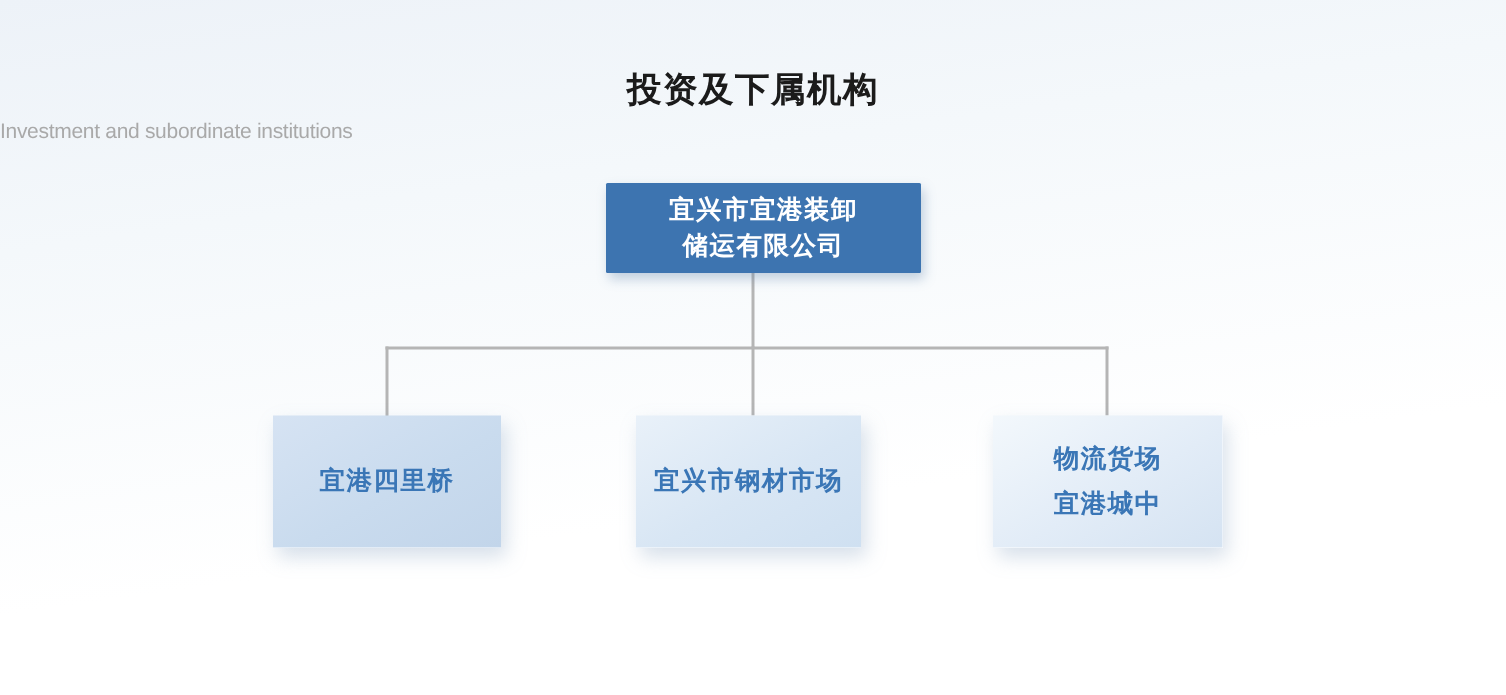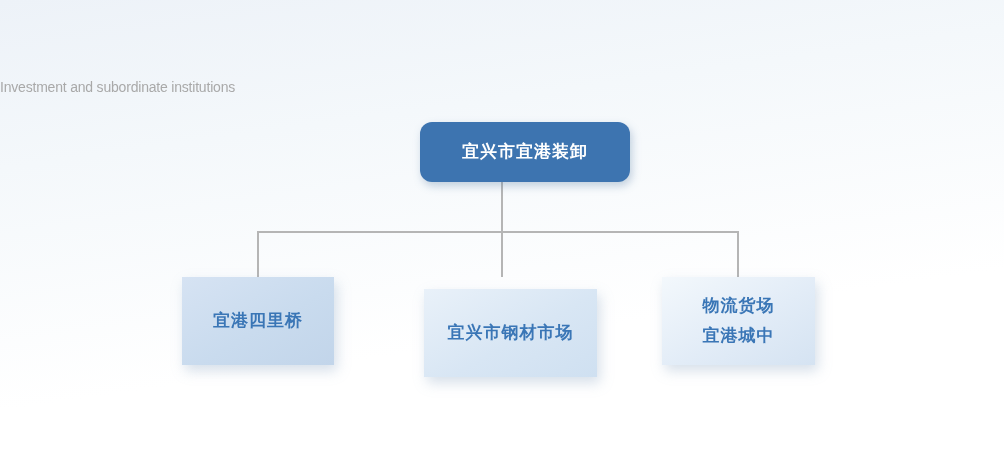--- a/index.html
+++ b/index.html
@@ -46,48 +46,46 @@
     text-align: center;
     font-weight: bold;
     box-sizing: border-box;
   }
   .root-box {
     left: 404px;
     top: 122px;
     width: 210px;
     height: 60px;
     background: var(--root-box-bg, #3d74b0);
-    border-radius: 12px;
+    border-radius: 1px;
     color: var(--root-box-text, #ffffff);
     font-size: 17px;
     line-height: 24px;
     letter-spacing: 1px;
     box-shadow: 2px 4px 8px rgba(90, 125, 165, 0.35);
-    margin-left: 16px;
   }
   .child-box {
     top: 277px;
     height: 88px;
     border-radius: 0;
     color: var(--child-box-text, #3a76b6);
     font-size: 17px;
     line-height: 30px;
     letter-spacing: 1px;
     box-shadow: 3px 6px 12px rgba(140, 165, 195, 0.35);
   }
   .child-1 {
     left: 182px;
     width: 152px;
     background: linear-gradient(150deg, #d6e3f3 0%, #c9dbee 55%, #c2d5ea 100%);
   }
   .child-2 {
     left: 424px;
-    width: 173px;
+    width: 150px;
     background: linear-gradient(150deg, #e9f1f9 0%, #d8e6f4 55%, #cfe0f1 100%);
-    margin-top: 12px;
   }
   .child-3 {
     left: 662px;
     width: 153px;
     background: linear-gradient(150deg, #f3f8fc 0%, #e2ecf7 55%, #d5e3f2 100%);
   }
   .connector {
     position: absolute;
     background: var(--connector, #b5b5b5);
   }
@@ -96,30 +94,32 @@
   .conn-v-left  { left: 257px; top: 231px; width: 2px; height: 47px; }
   .conn-v-mid   { left: 501px; top: 231px; width: 2px; height: 46px; }
   .conn-v-right { left: 737px; top: 231px; width: 2px; height: 46px; }
   .box-line { display: block; }
 </style>
 </head>
 <body>
 
 <div class="screen">
 
+  <h1 class="page-title">投资及下属机构</h1>
   <div class="page-subtitle">Investment and subordinate institutions</div>
 
   <div class="connector conn-v-root"></div>
   <div class="connector conn-h-bar"></div>
   <div class="connector conn-v-left"></div>
   <div class="connector conn-v-mid"></div>
   <div class="connector conn-v-right"></div>
 
   <div class="box root-box">
     <span class="box-line">宜兴市宜港装卸</span>
+    <span class="box-line">储运有限公司</span>
   </div>
 
   <div class="box child-box child-1">
     <span class="box-line">宜港四里桥</span>
   </div>
 
   <div class="box child-box child-2">
     <span class="box-line">宜兴市钢材市场</span>
   </div>
 

